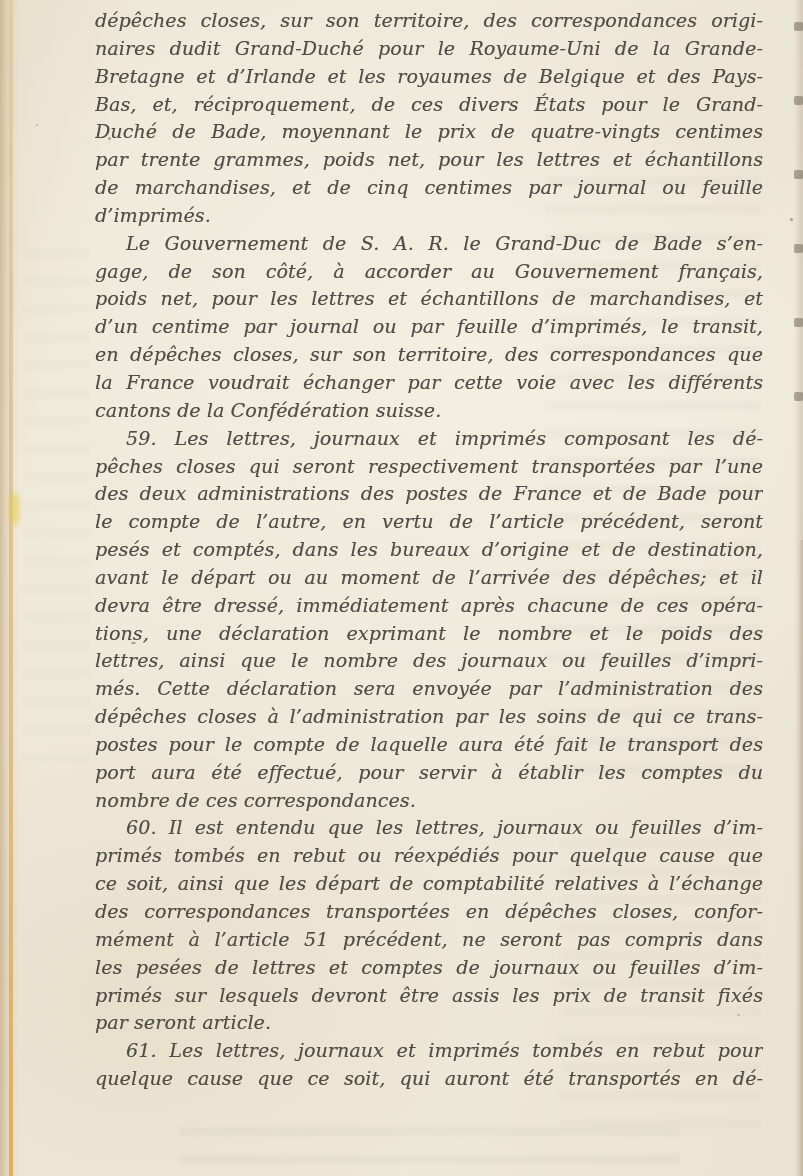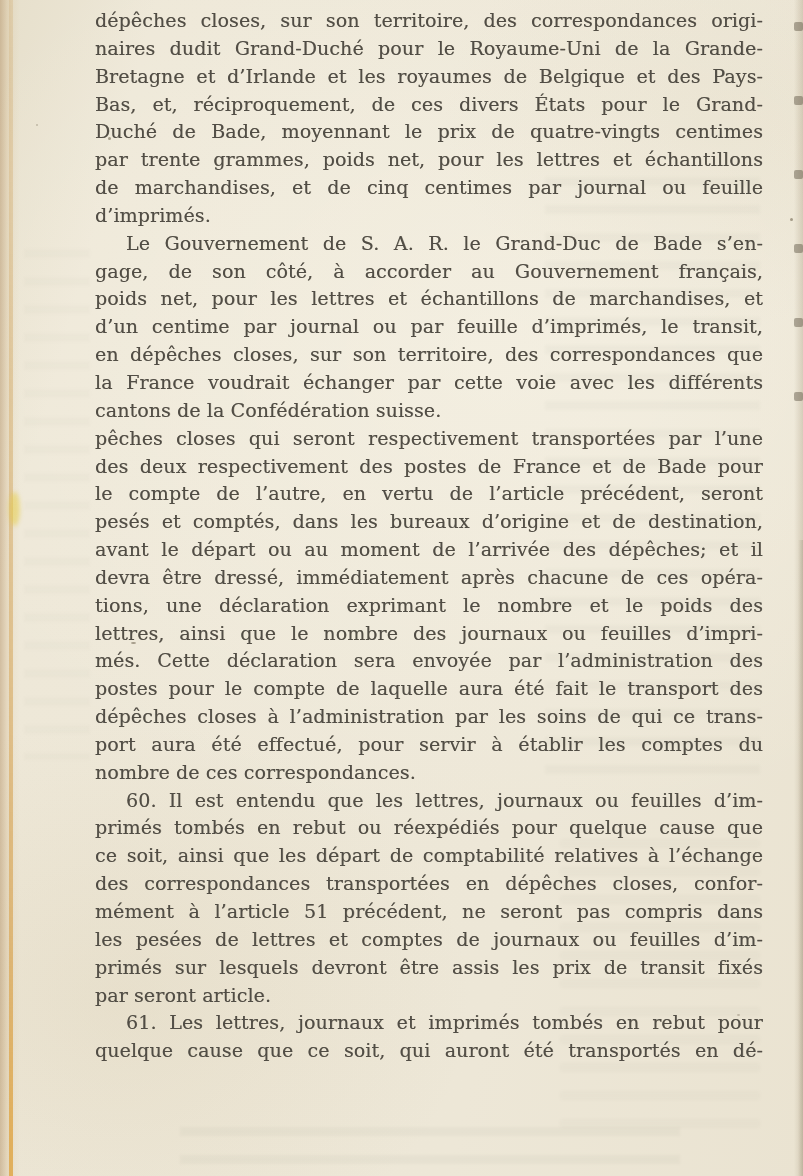--- a/index.html
+++ b/index.html
@@ -107,20 +107,21 @@
     font-size: 19px;
     text-shadow: 0.3px 0.3px 0.5px rgba(72,66,54,0.45);
   }
   .line {
     height: 27.85px;
     line-height: 27.85px;
     overflow: hidden;
     text-align: justify;
     text-align-last: justify;
     letter-spacing: 0.1px;
+    font-style: italic;
   }
   .line.indent { padding-left: 31px; }
   .line.last   { text-align-last: left; }
 </style>
 </head>
 <body>
 
 <div class="page">
 
   <div class="ghost ghost-1"></div>
@@ -137,31 +138,32 @@
       <div class="line">par trente grammes, poids net, pour les lettres et échantillons</div>
       <div class="line">de marchandises, et de cinq centimes par journal ou feuille</div>
       <div class="line last">d’imprimés.</div>
       <div class="line indent">Le Gouvernement de S. A. R. le Grand-Duc de Bade s’en-</div>
       <div class="line">gage, de son côté, à accorder au Gouvernement français,</div>
       <div class="line">poids net, pour les lettres et échantillons de marchandises, et</div>
       <div class="line">d’un centime par journal ou par feuille d’imprimés, le transit,</div>
       <div class="line">en dépêches closes, sur son territoire, des correspondances que</div>
       <div class="line">la France voudrait échanger par cette voie avec les différents</div>
       <div class="line last">cantons de la Confédération suisse.</div>
+      <div class="line indent">59. Les lettres, journaux et imprimés composant les dé-</div>
       <div class="line">pêches closes qui seront respectivement transportées par l’une</div>
-      <div class="line">des deux respectivement des postes de France et de Bade pour</div>
+      <div class="line">des deux administrations des postes de France et de Bade pour</div>
       <div class="line">le compte de l’autre, en vertu de l’article précédent, seront</div>
       <div class="line">pesés et comptés, dans les bureaux d’origine et de destination,</div>
       <div class="line">avant le départ ou au moment de l’arrivée des dépêches; et il</div>
       <div class="line">devra être dressé, immédiatement après chacune de ces opéra-</div>
       <div class="line">tions, une déclaration exprimant le nombre et le poids des</div>
       <div class="line">lettres, ainsi que le nombre des journaux ou feuilles d’impri-</div>
       <div class="line">més. Cette déclaration sera envoyée par l’administration des</div>
+      <div class="line">dépêches closes à l’administration par les soins de qui ce trans-</div>
       <div class="line">postes pour le compte de laquelle aura été fait le transport des</div>
-      <div class="line">dépêches closes à l’administration par les soins de qui ce trans-</div>
       <div class="line">port aura été effectué, pour servir à établir les comptes du</div>
       <div class="line last">nombre de ces correspondances.</div>
       <div class="line indent">60. Il est entendu que les lettres, journaux ou feuilles d’im-</div>
       <div class="line">primés tombés en rebut ou réexpédiés pour quelque cause que</div>
       <div class="line">ce soit, ainsi que les départ de comptabilité relatives à l’échange</div>
       <div class="line">des correspondances transportées en dépêches closes, confor-</div>
       <div class="line">mément à l’article 51 précédent, ne seront pas compris dans</div>
       <div class="line">les pesées de lettres et comptes de journaux ou feuilles d’im-</div>
       <div class="line">primés sur lesquels devront être assis les prix de transit fixés</div>
       <div class="line last">par seront article.</div>

